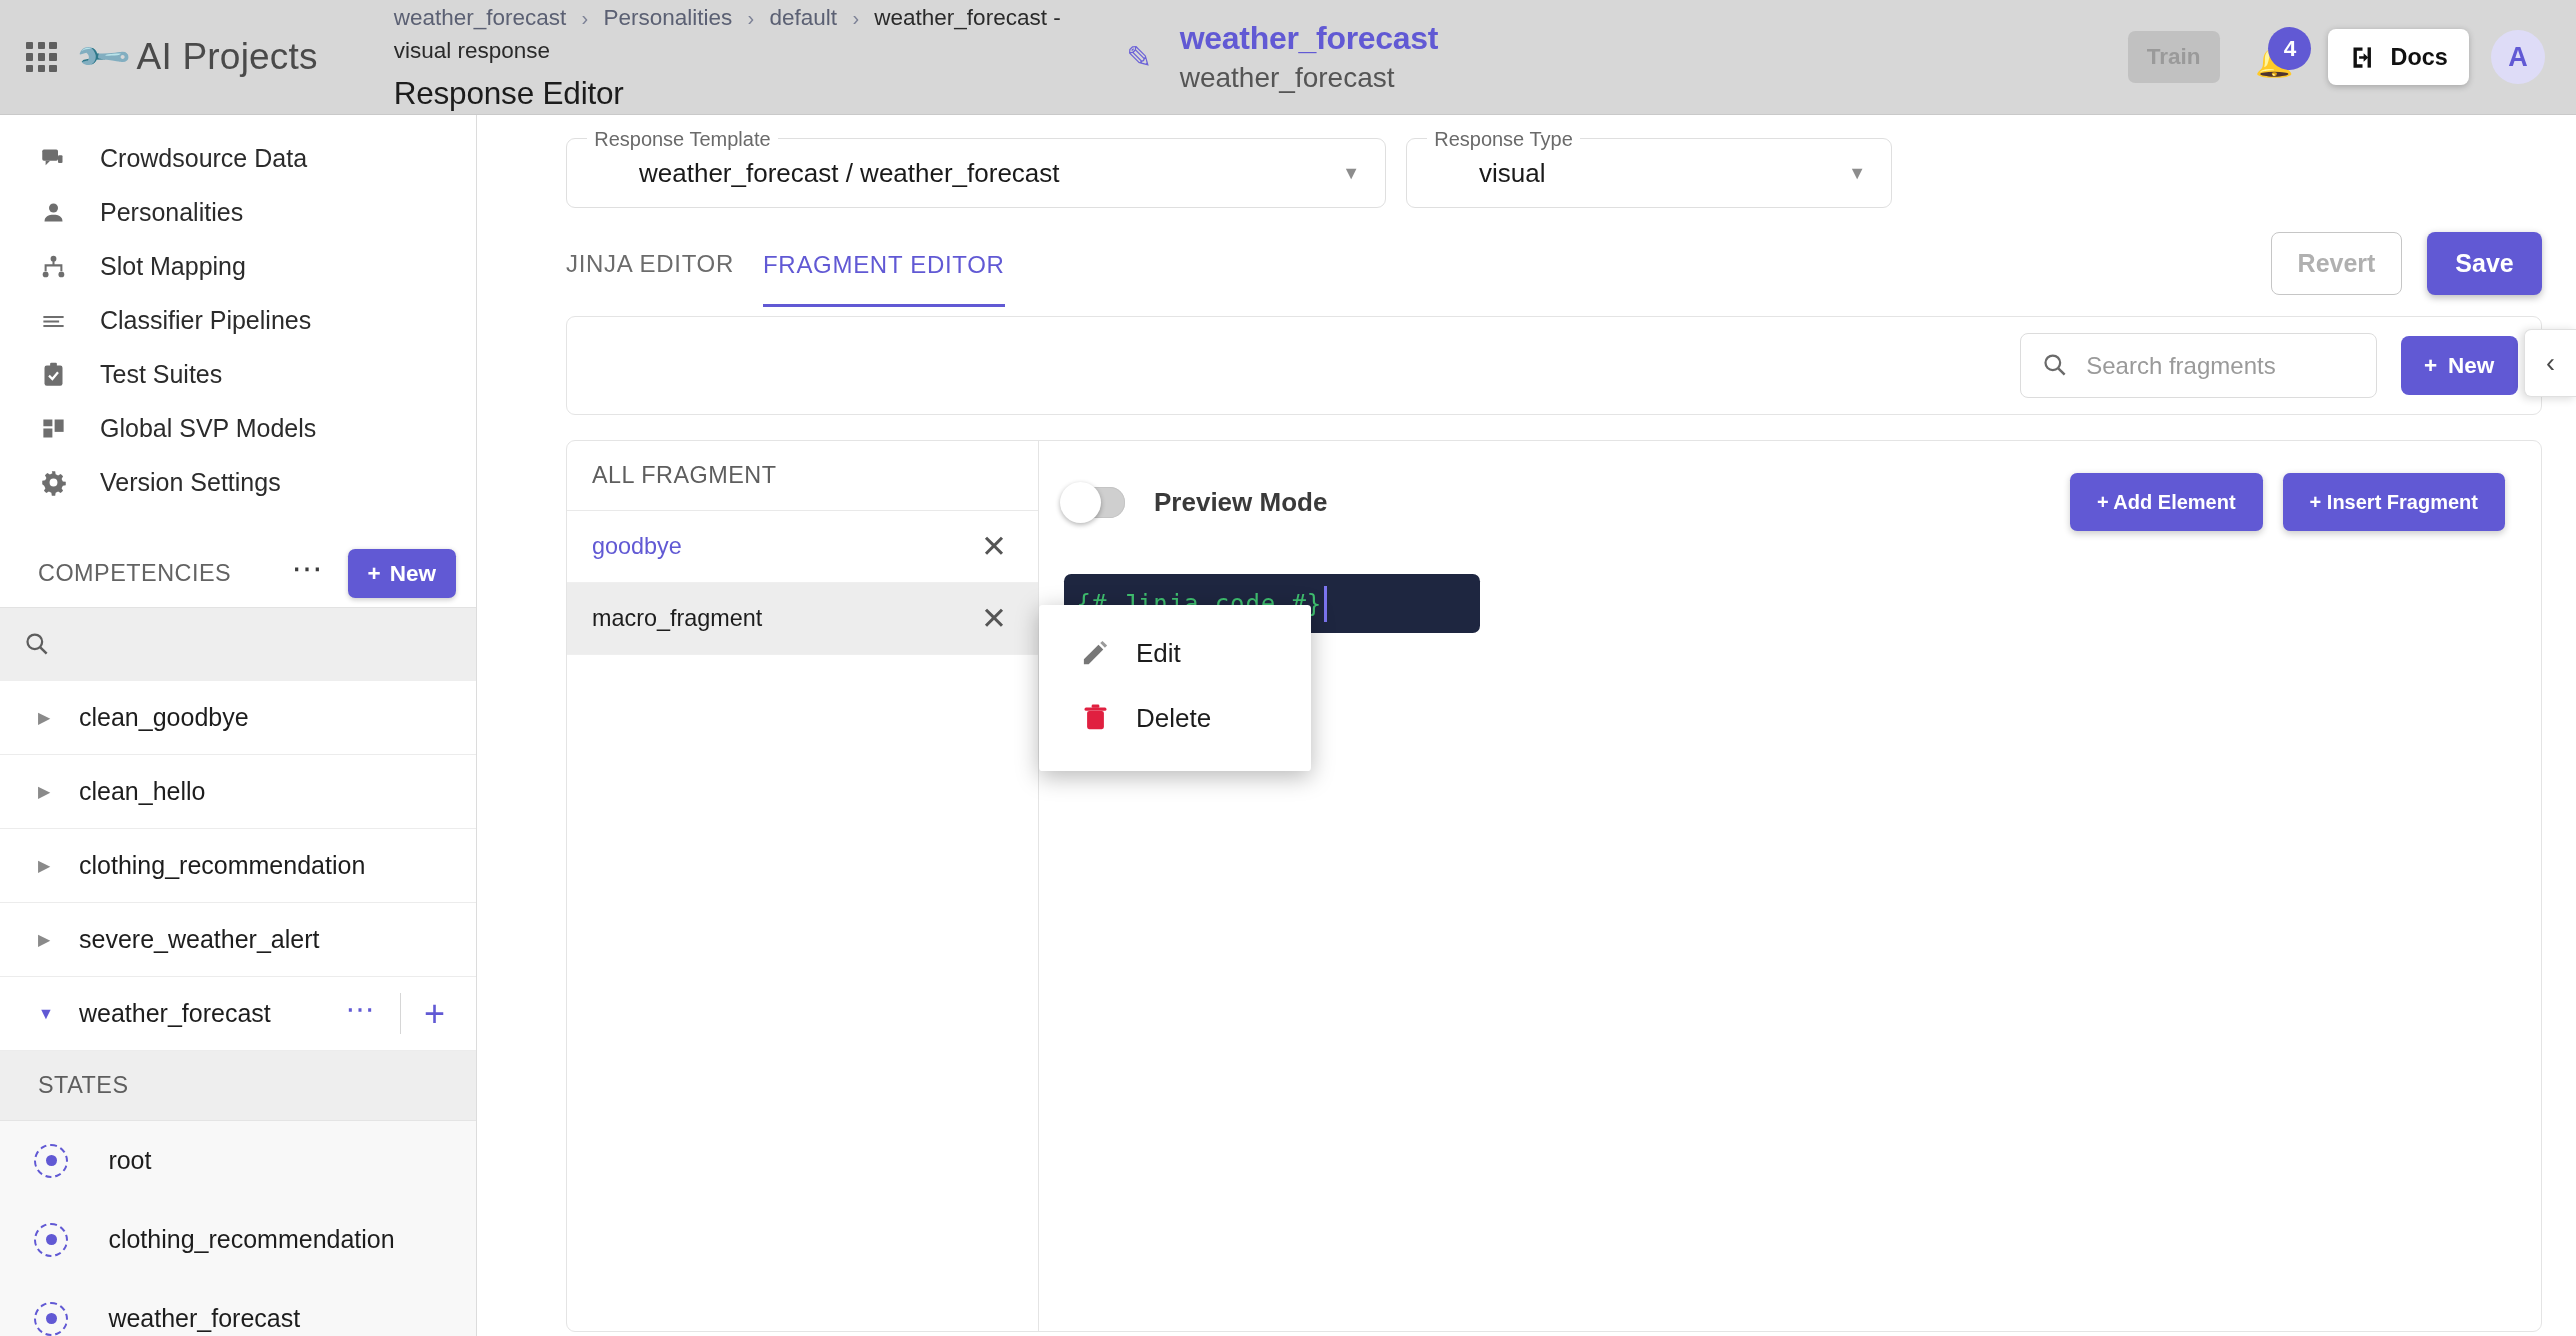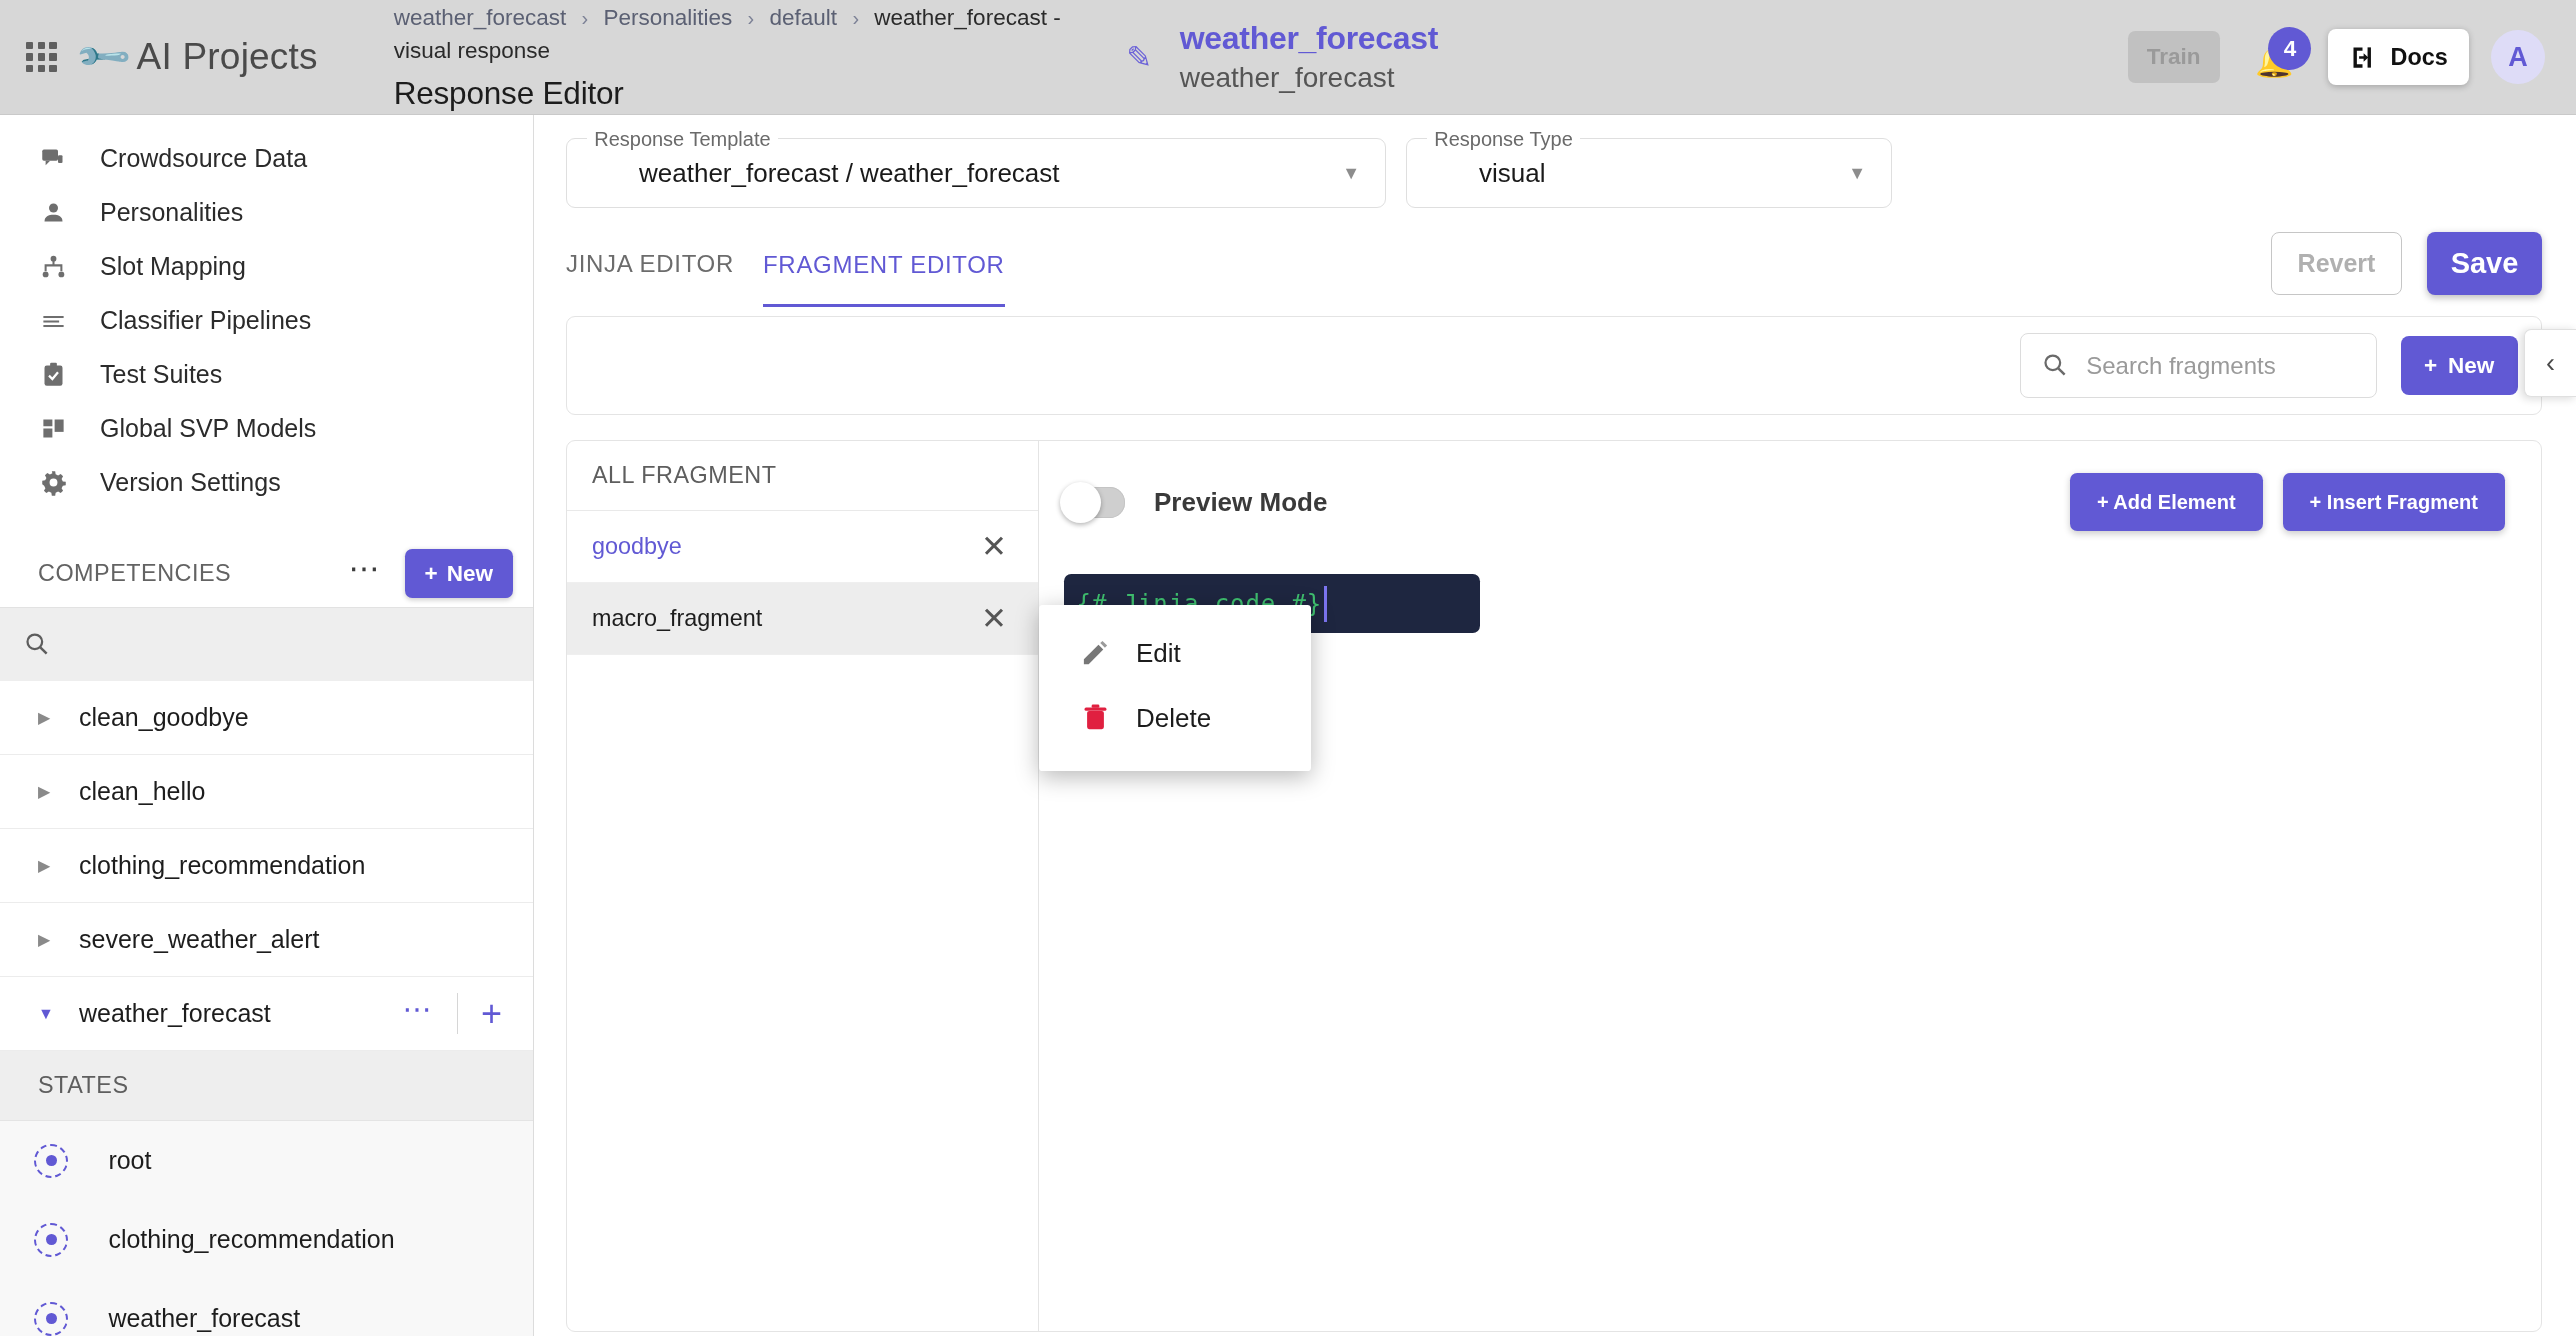--- a/index.html
+++ b/index.html
@@ -74,21 +74,21 @@
   }
   .docs-btn svg { display: block; }
   .avatar {
     width: 54px; height: 54px; border-radius: 50%; background: #dedcf7;
     color: #6159d4; font-size: 27px; font-weight: bold;
     display: flex; align-items: center; justify-content: center;
   }
 
   
   .sidebar {
-    position: absolute; top: 115px; left: 0; width: 534px; height: 1221px;
+    position: absolute; top: 115px; left: 0; width: 477px; height: 1221px;
     background: #fff; border-right: 0.9px solid #dcdcdc; overflow: hidden;
   }
   .nav-item {
     display: flex; align-items: center; height: 54px; padding-left: 38px; gap: 31px;
   }
   .nav-item .nicon { width: 31px; height: 31px; color: #6e6e6e; display:flex; align-items:center; justify-content:center; }
   .nav-item .nlabel { font-size: 25px; color: #2b2b2b; }
 
   .section-head {
     display: flex; align-items: center; height: 67px; padding: 0 20px 0 38px;
@@ -152,21 +152,21 @@
   .tab { font-size: 24px; letter-spacing: 0.7px; padding-bottom: 29px; }
   .tab.inactive { color: #6c6c6c; margin-right: 29px; }
   .tab.active { color: #6159d4; border-bottom: 3.6px solid #6159d4; padding-bottom: 25px; }
   .tabs-actions { margin-left: auto; display: flex; align-items: center; gap: 25px; padding-right: 34px; padding-bottom: 12.6px; }
   .revert-btn {
     width: 131px; height: 63px; border: 0.9px solid #c6c6c6; border-radius: 8px; background:#fff;
     display:flex; align-items:center; justify-content:center; font-size: 25px; color:#b0b0b0; font-weight: bold;
   }
   .save-btn {
     width: 115px; height: 63px; border-radius: 8px; background:#6159d4; color:#fff;
-    display:flex; align-items:center; justify-content:center; font-size: 29px; font-weight:bold;
+    display:flex; align-items:center; justify-content:center; font-size: 25px; font-weight:bold;
     box-shadow: 0 2.7px 7.2px rgba(0,0,0,.25);
   }
 
   .panel {
     margin: 9px 34px 0 32px; border: 0.9px solid #e4e4e4; border-radius: 9px;
     height: 99px; display: flex; align-items: center; justify-content: flex-end; padding-right: 23.4px; gap: 23.4px;
   }
   .searchbox {
     width: 357px; height: 65px; border: 0.9px solid #dcdcdc; border-radius: 8px;
     display: flex; align-items: center; padding-left: 20px; gap: 18px;

